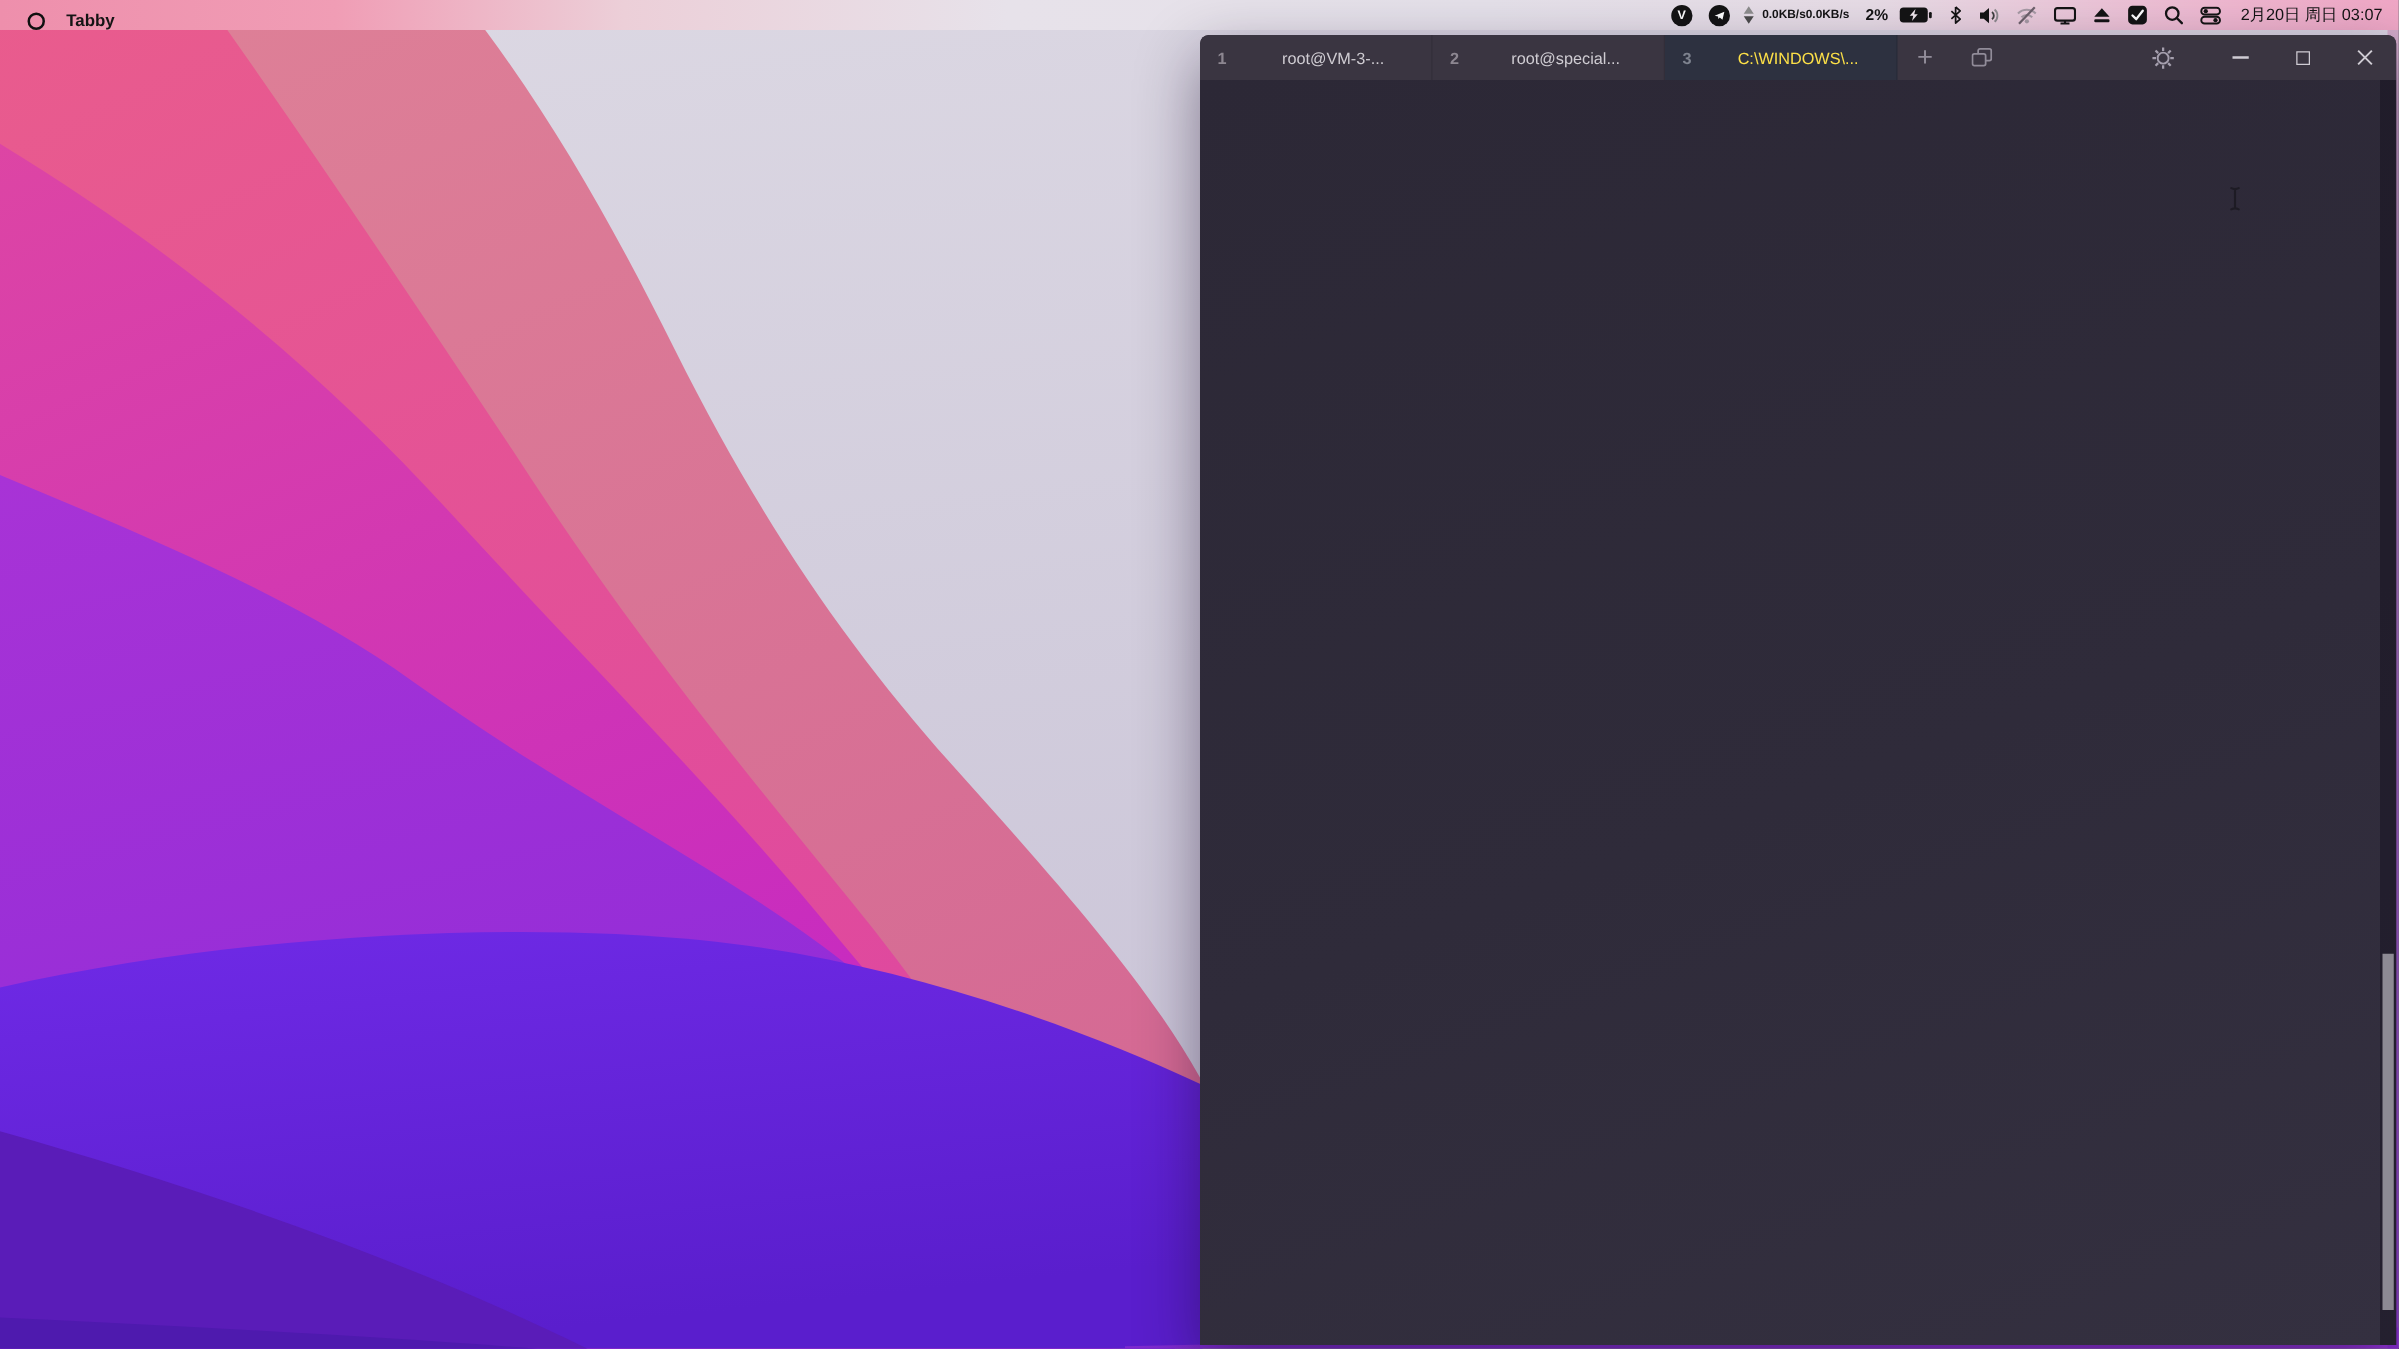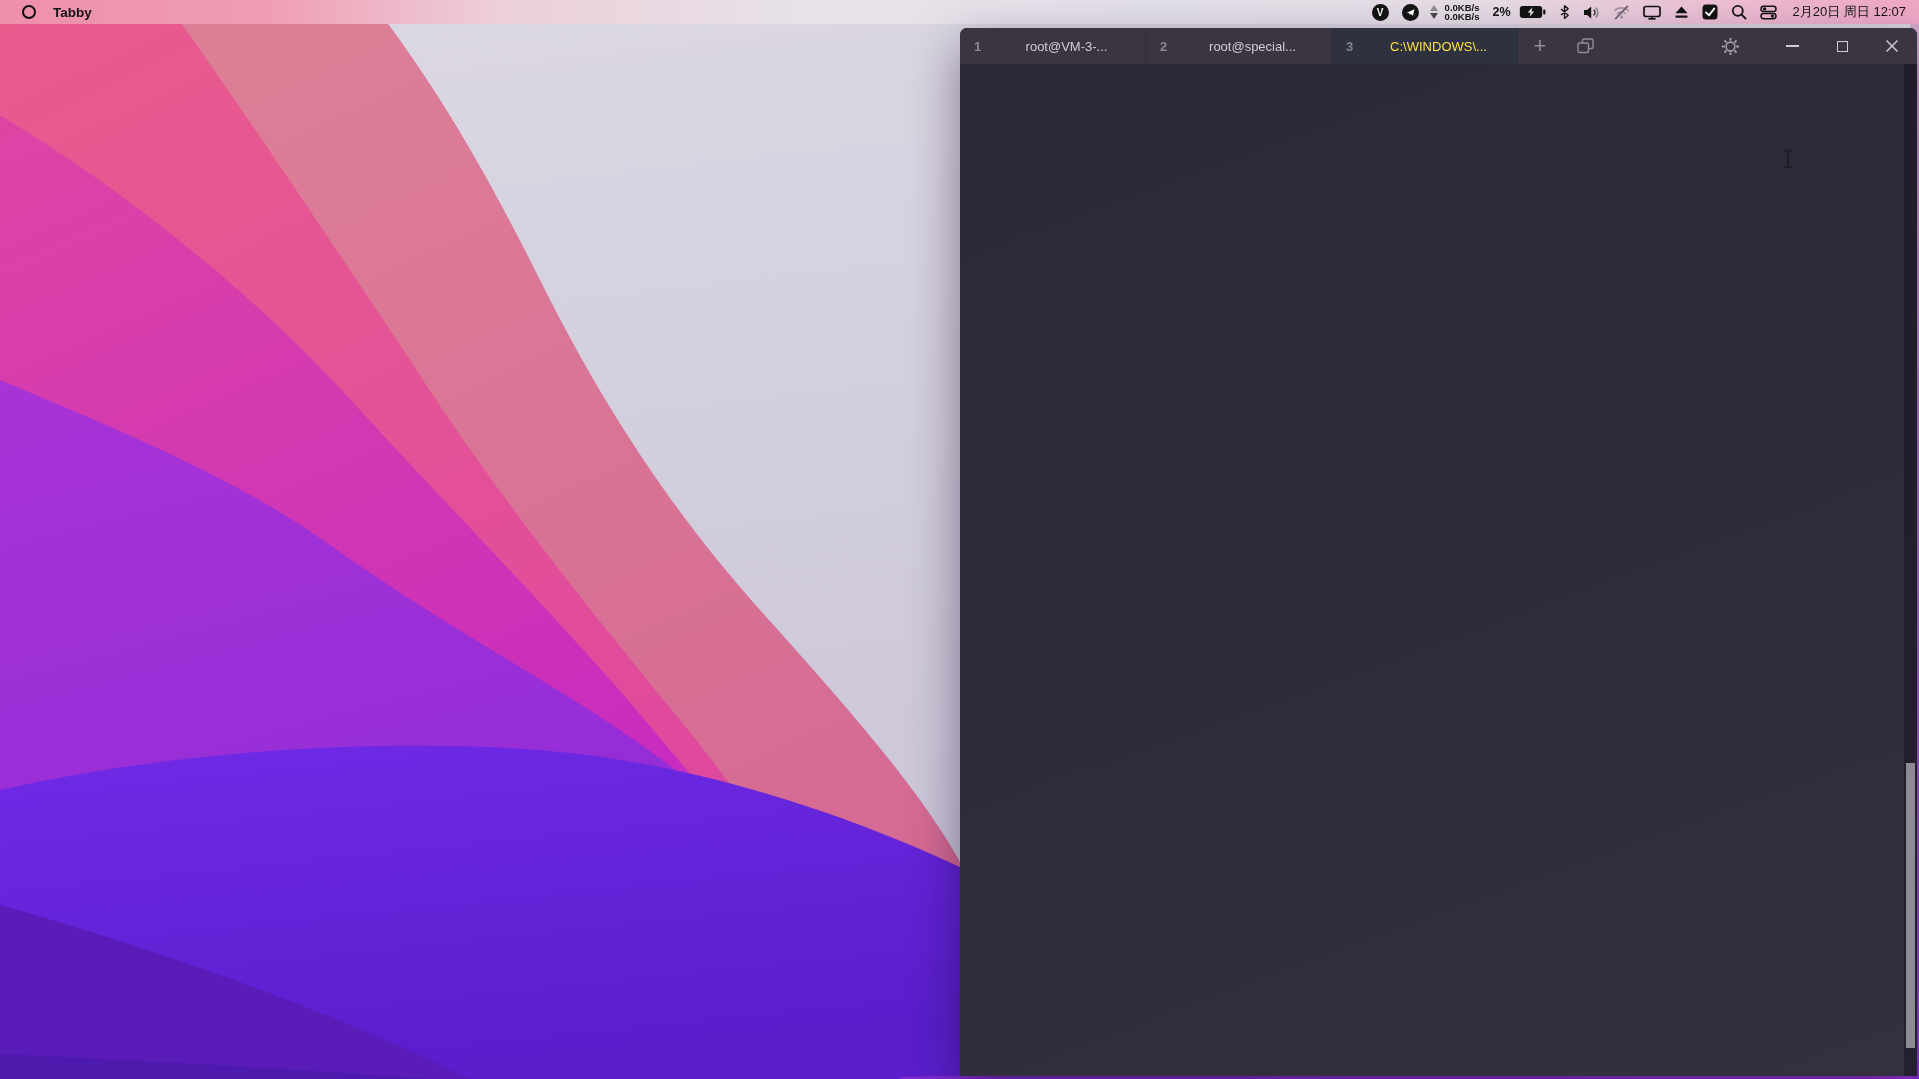--- a/index.html
+++ b/index.html
@@ -7,34 +7,34 @@
   .screen{position:relative;width:1919px;height:1079px;overflow:hidden;
           font-family:"Liberation Sans",sans-serif;}
 
   
   .wallpaper{position:absolute;inset:0;}
 
   
   .menubar{position:absolute;left:0;top:0;width:1919px;height:24px;
     background:linear-gradient(90deg,#ee8fac 0%,#f09db5 14%,#eccfd8 26%,
                #e7e2ea 42%,#e5e1ea 62%,#e7dce6 78%,#efb7d0 93%,#f0a7c6 100%);
-    display:flex;align-items:center;color:#141414;font-size:13px;}
+    display:flex;align-items:flex-end;color:#141414;font-size:13px;}
   .mb-left{display:flex;align-items:center;gap:17px;padding-left:22px;}
   .ring{width:14px;height:14px;border:2.6px solid #101010;border-radius:50%;}
   .mb-app{font-weight:bold;font-size:13.5px;}
   .mb-right{position:absolute;right:13px;top:0;height:24px;display:flex;align-items:center;gap:13px;}
   .mb-icon{display:flex;align-items:center;justify-content:center;}
   .circ-icon{width:17px;height:17px;border-radius:50%;background:#141414;color:#fff;
     display:flex;align-items:center;justify-content:center;font-size:10px;font-weight:bold;}
   .arrows{display:flex;flex-direction:column;align-items:center;gap:2px;margin-left:-2px;}
   .tri-up{width:0;height:0;border-left:4px solid transparent;border-right:4px solid transparent;
           border-bottom:6px solid #8d8d8d;}
   .tri-down{width:0;height:0;border-left:4px solid transparent;border-right:4px solid transparent;
             border-top:6px solid #4c4c4c;}
-  .speeds{display:flex;flex-direction:column;align-items:flex-end;font-size:9.5px;font-weight:bold;
+  .speeds{display:flex;flex-direction:row;align-items:flex-end;font-size:9.5px;font-weight:bold;
           line-height:9.5px;letter-spacing:0;margin-left:-6px;}
   .pct{font-size:12.5px;font-weight:600;}
   .mb-date{font-size:13px;margin-left:3px;white-space:nowrap;}
 
   
   .window{position:absolute;left:960px;top:28px;width:957px;height:1048px;
     border-radius:7px 7px 0 0;overflow:hidden;background:#2f2b3a;
     box-shadow:0 18px 50px rgba(20,8,40,.45);}
   .tabbar{position:absolute;left:0;top:0;right:0;height:36px;background:#3a3541;
     display:flex;align-items:stretch;color:#d2cfd4;font-size:13px;}
@@ -200,21 +200,21 @@
         </svg>
       </div>
       <div class="mb-icon">
         <svg width="17" height="15" viewBox="0 0 17 15">
           <rect x="1" y="1.2" width="15" height="5.4" rx="2.7" stroke="#141414" stroke-width="1.5" fill="none"></rect>
           <circle cx="4.6" cy="3.9" r="1.7" fill="#141414"></circle>
           <rect x="1" y="8.4" width="15" height="5.4" rx="2.7" stroke="#141414" stroke-width="1.5" fill="none"></rect>
           <circle cx="12.4" cy="11.1" r="1.7" fill="#141414"></circle>
         </svg>
       </div>
-      <div class="mb-date txt">2月20日 周日 12:07</div>
+      <div class="mb-date txt">2月20日 周日 03:07</div>
     </div>
   </div>
 
   <div class="window">
     <div class="tabbar">
       <div class="tab">
         <span class="num">1</span>
         <span class="lbl">root@VM-3-...</span>
       </div>
       <div class="tab">

